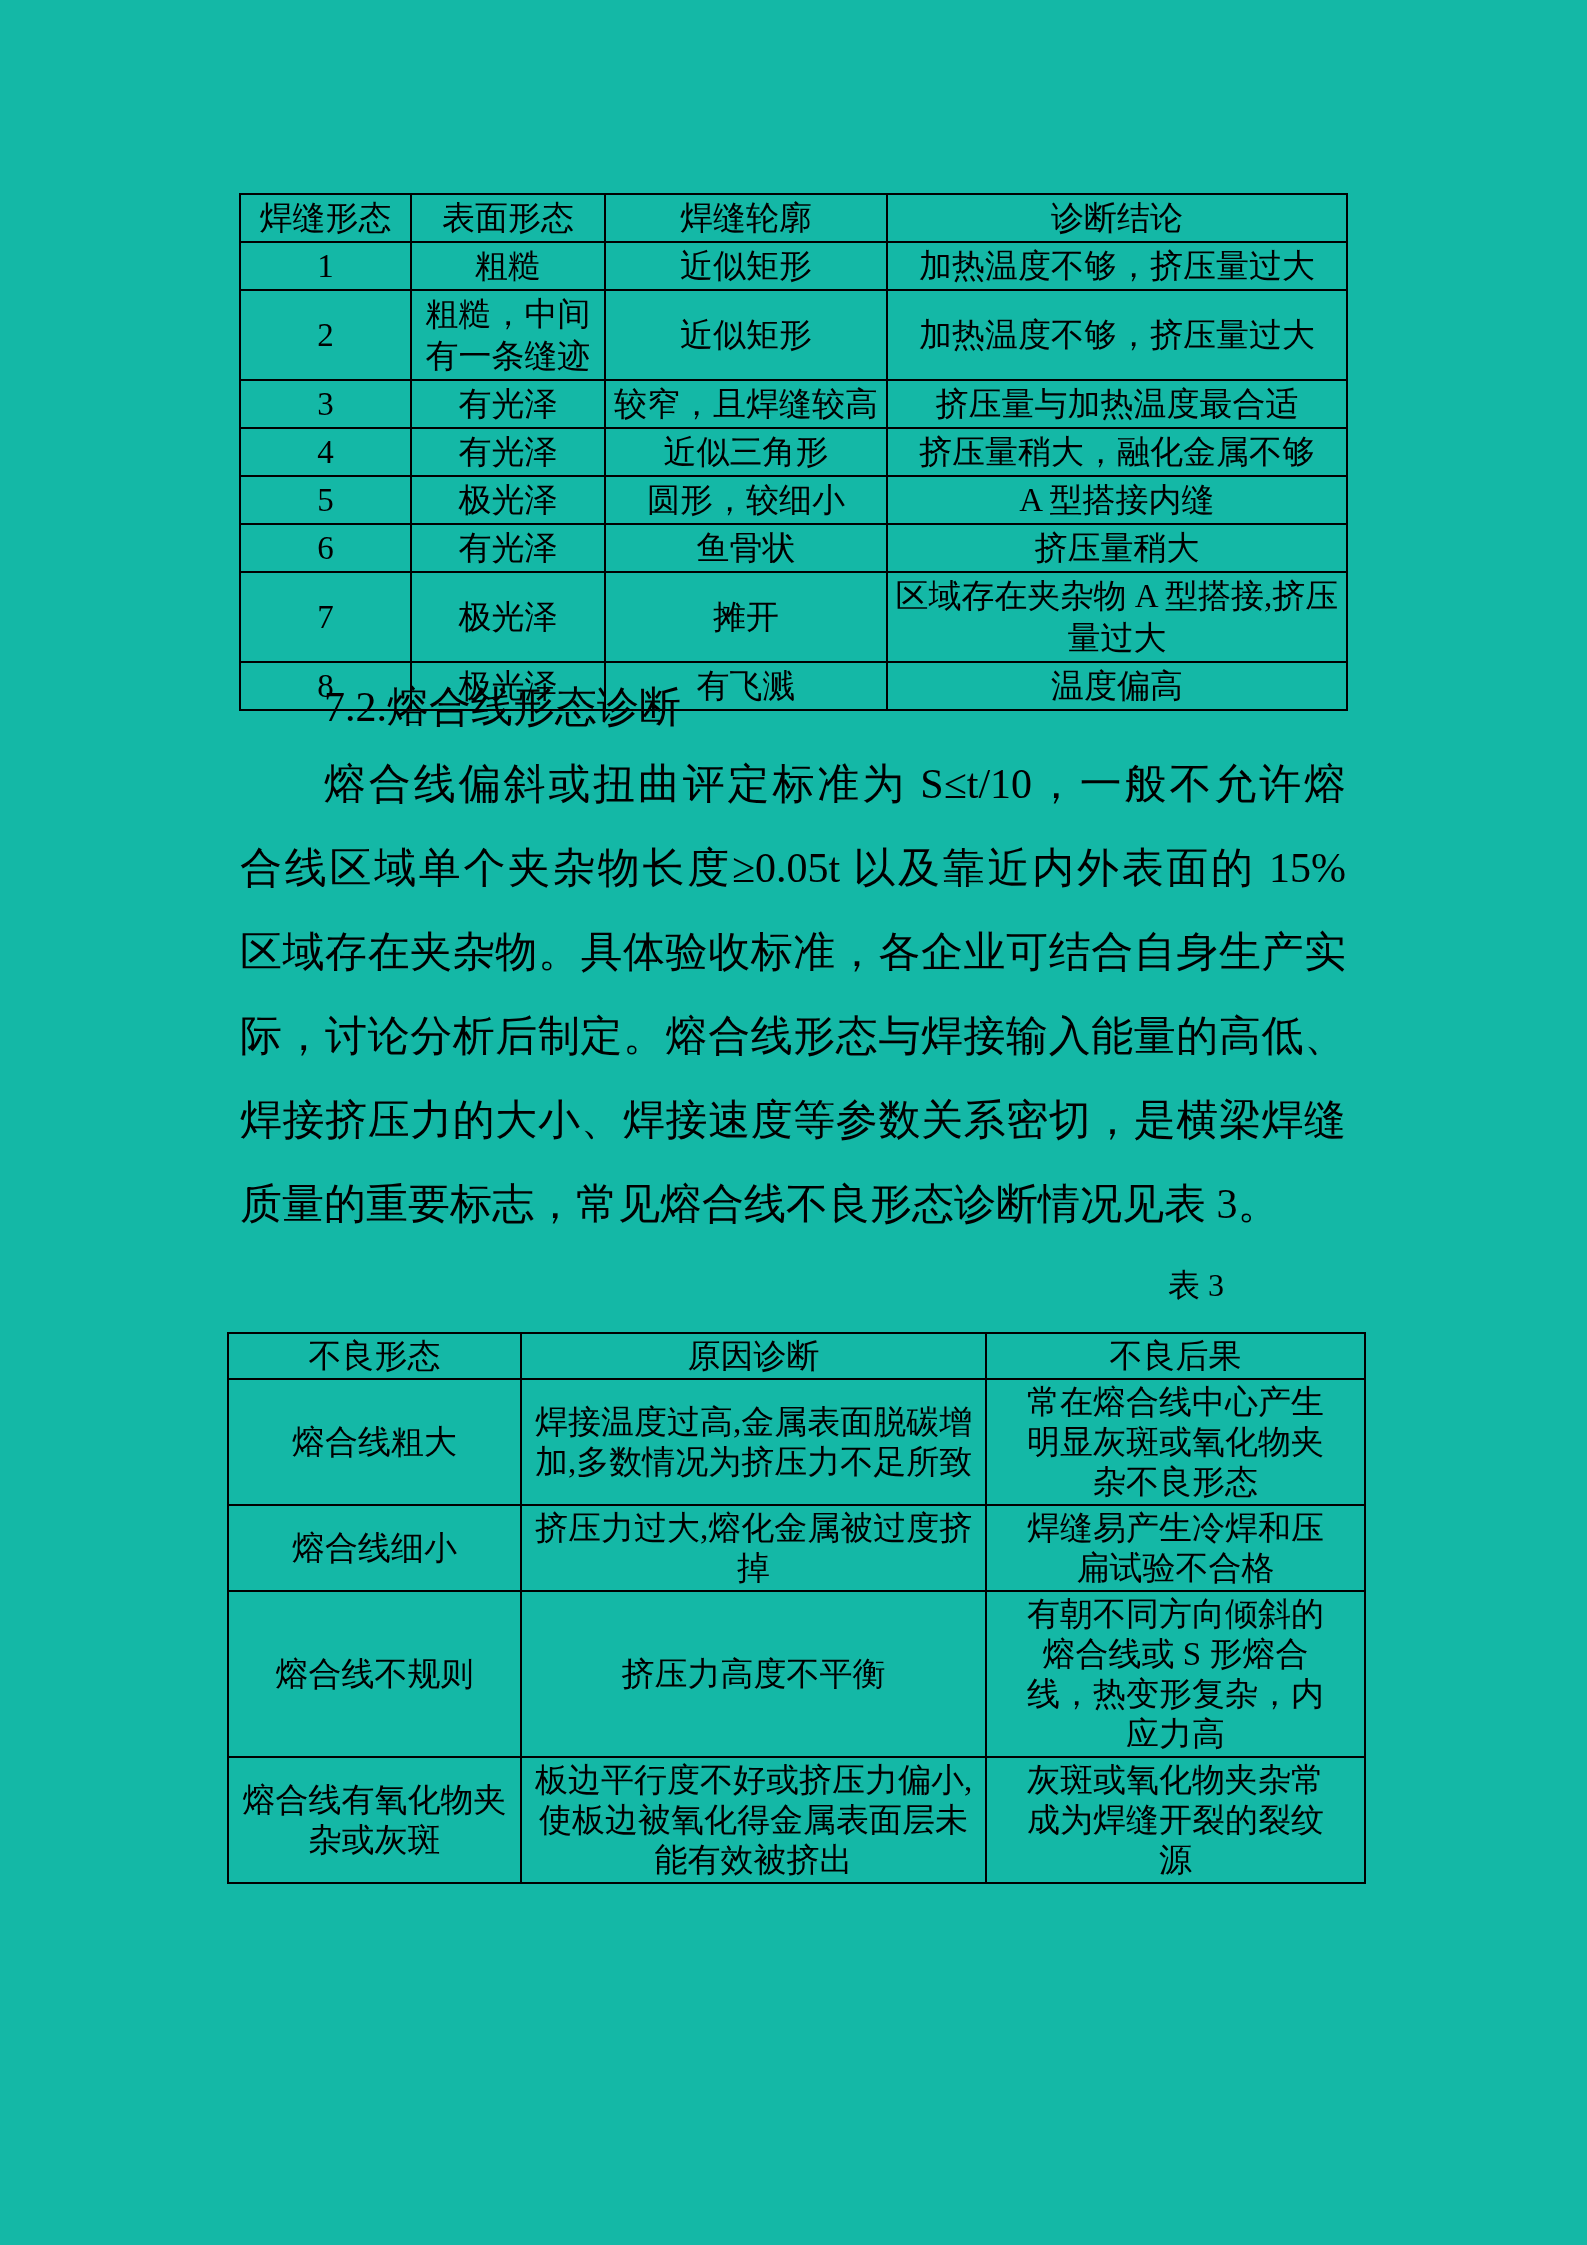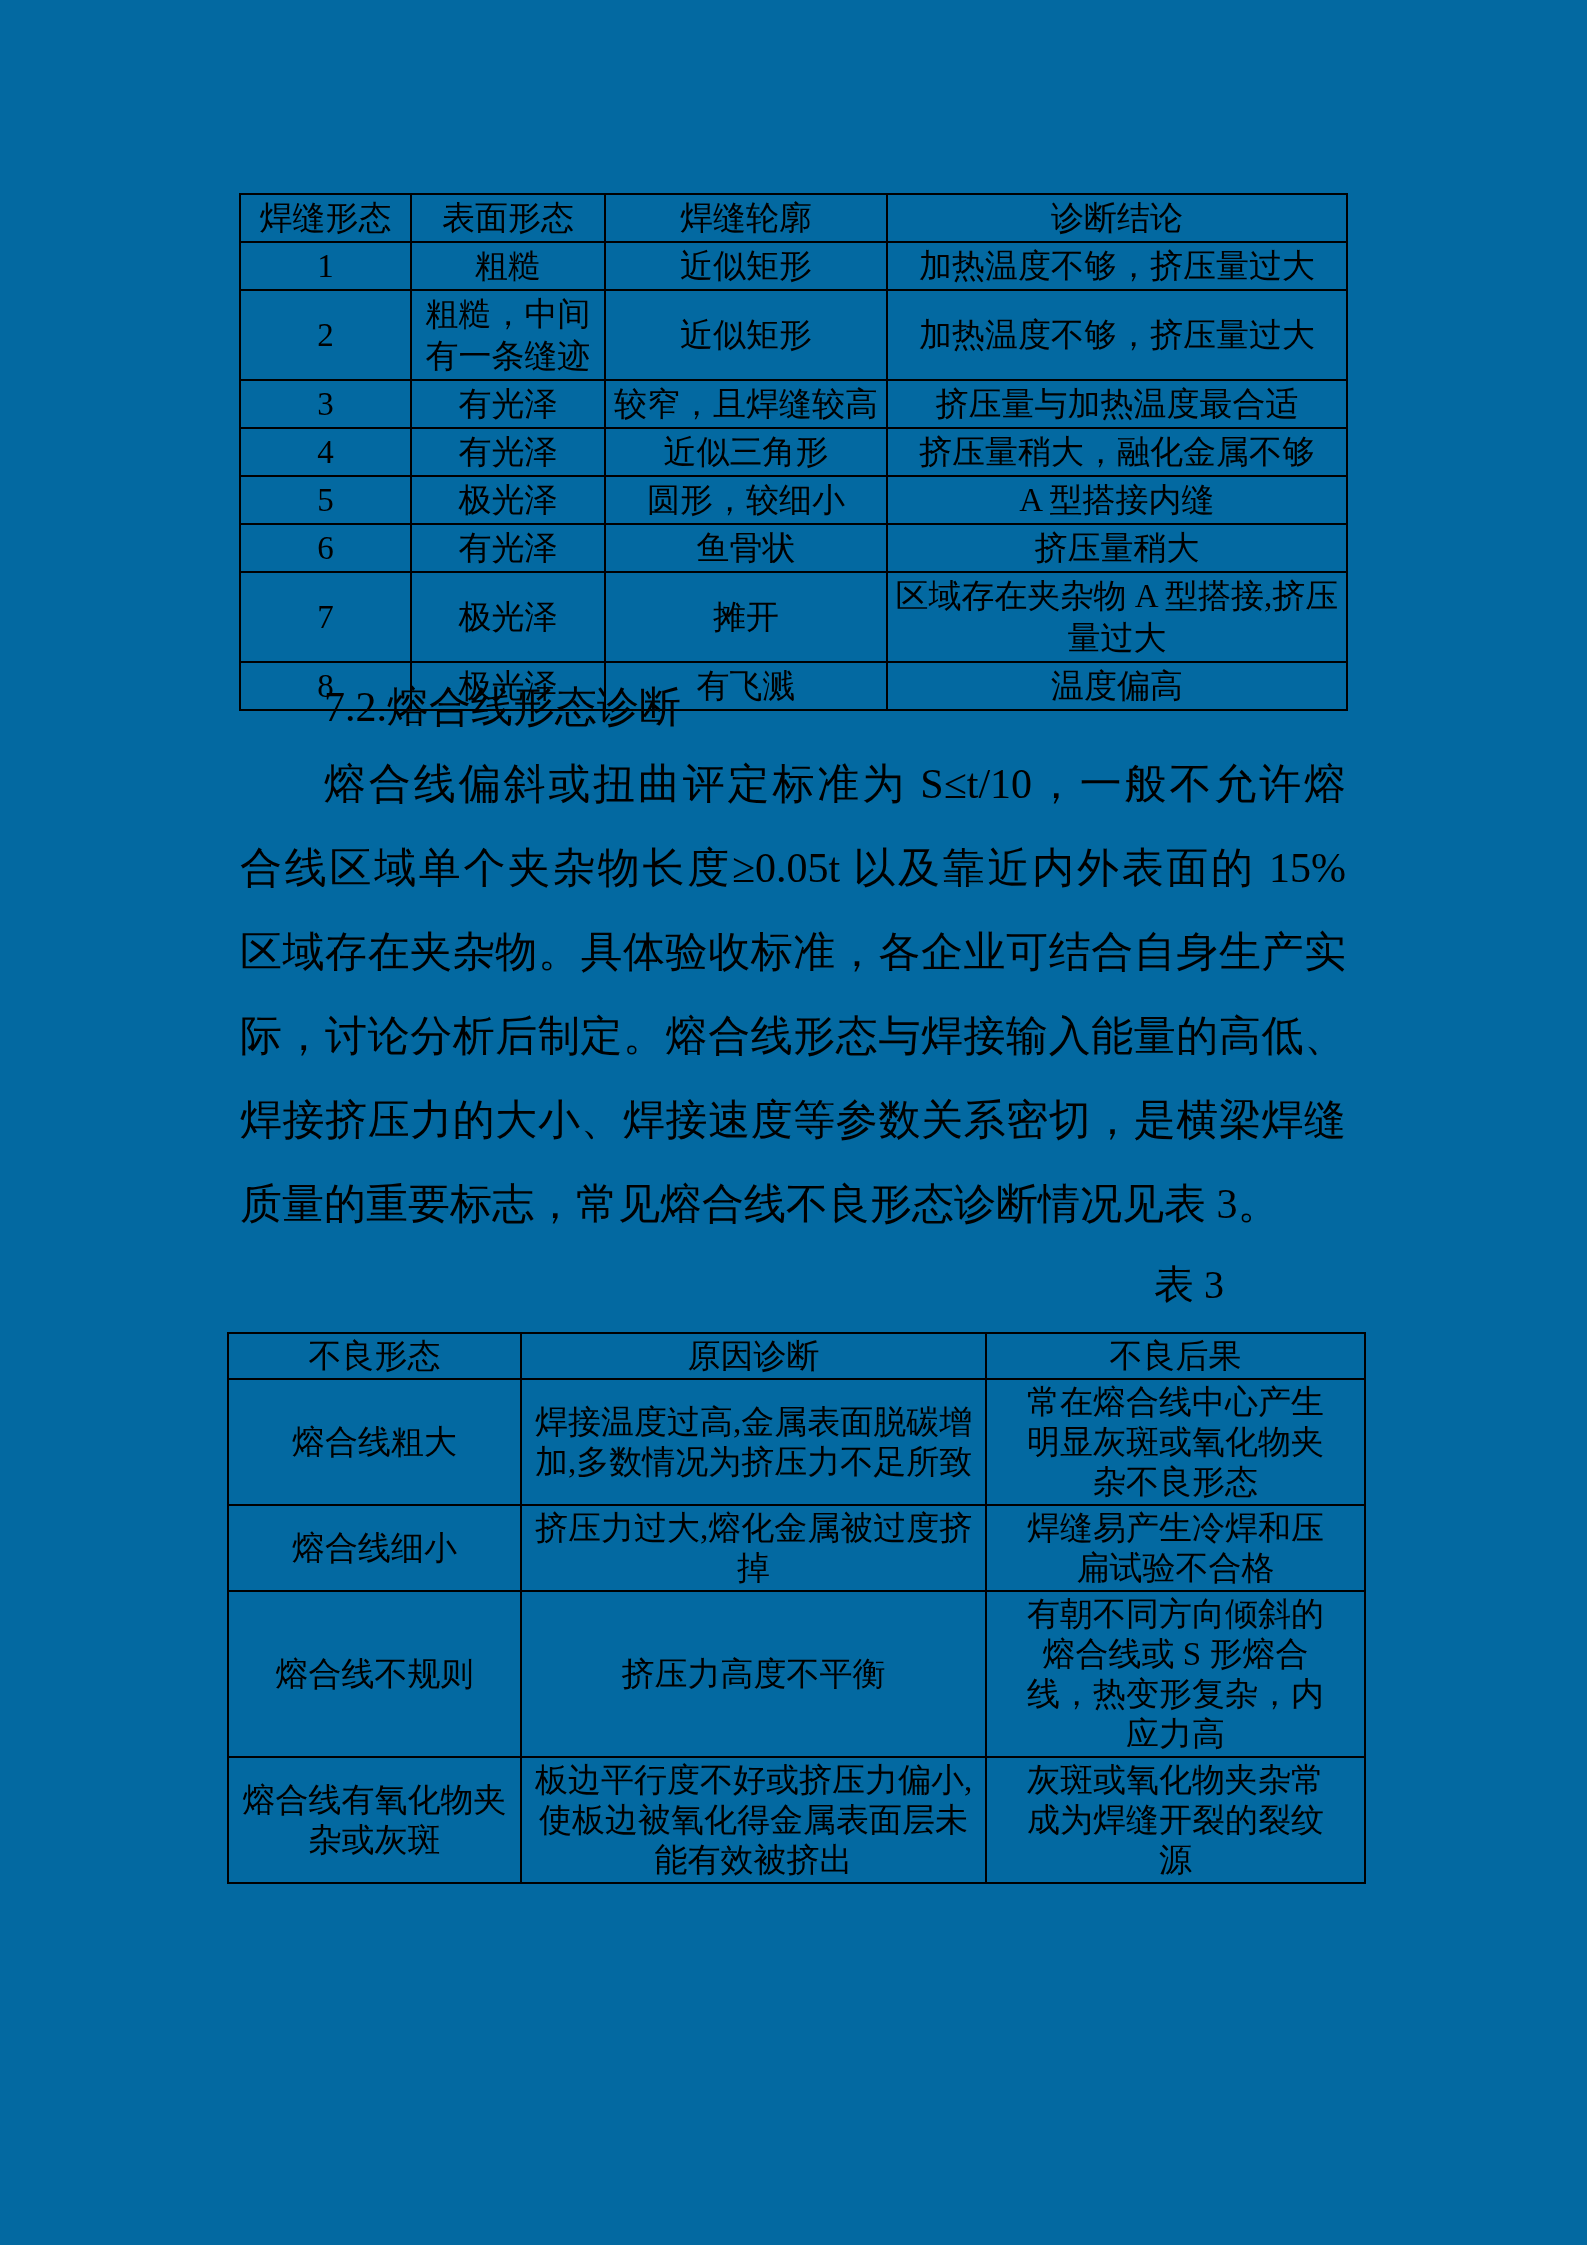--- a/index.html
+++ b/index.html
@@ -6,21 +6,21 @@
     margin: 0;
     padding: 0;
     background: #ffffff;
     color: #000000;
     font-family: "Liberation Serif", "DejaVu Serif", serif;
   }
   .page {
     position: relative;
     width: 1587px;
     height: 2245px;
-    background: #0369a1;
+    background: #14b8a6;
     overflow: hidden;
   }
 
   
   table {
     border-collapse: collapse;
     table-layout: fixed;
     position: absolute;
   }
   td, th {
@@ -92,21 +92,21 @@
   }
   .pline.first { text-indent: 84px; }
   .pline.last  { text-align-last: left; }
 
   .tbl-label {
     position: absolute;
     left: 240px;
     top: 1264px;
     width: 1106px;
     box-sizing: border-box;
-    font-size: 40px;
+    font-size: 32px;
     line-height: 42px;
     text-align: right;
     padding-right: 122px;
   }
 </style>
 </head>
 <body>
 
 <div class="page">
 

